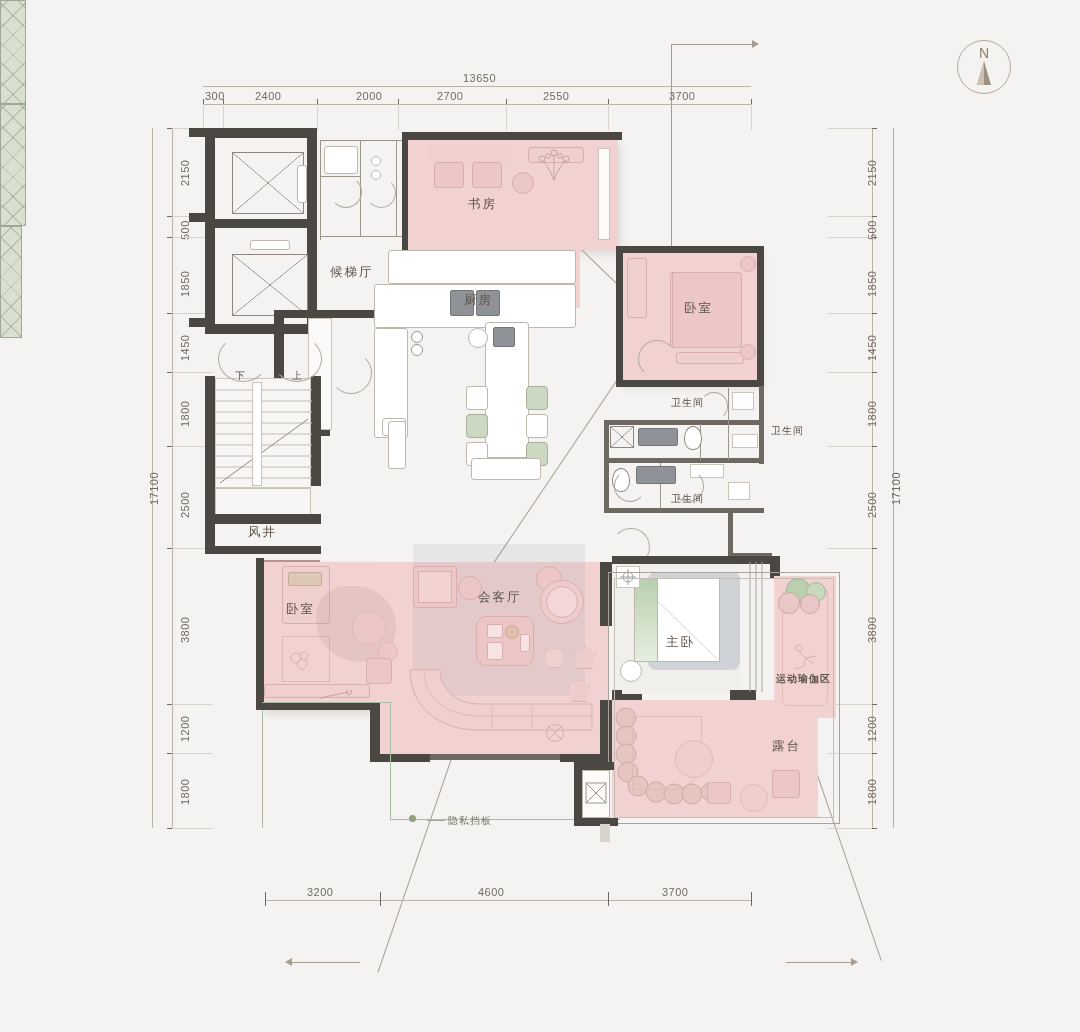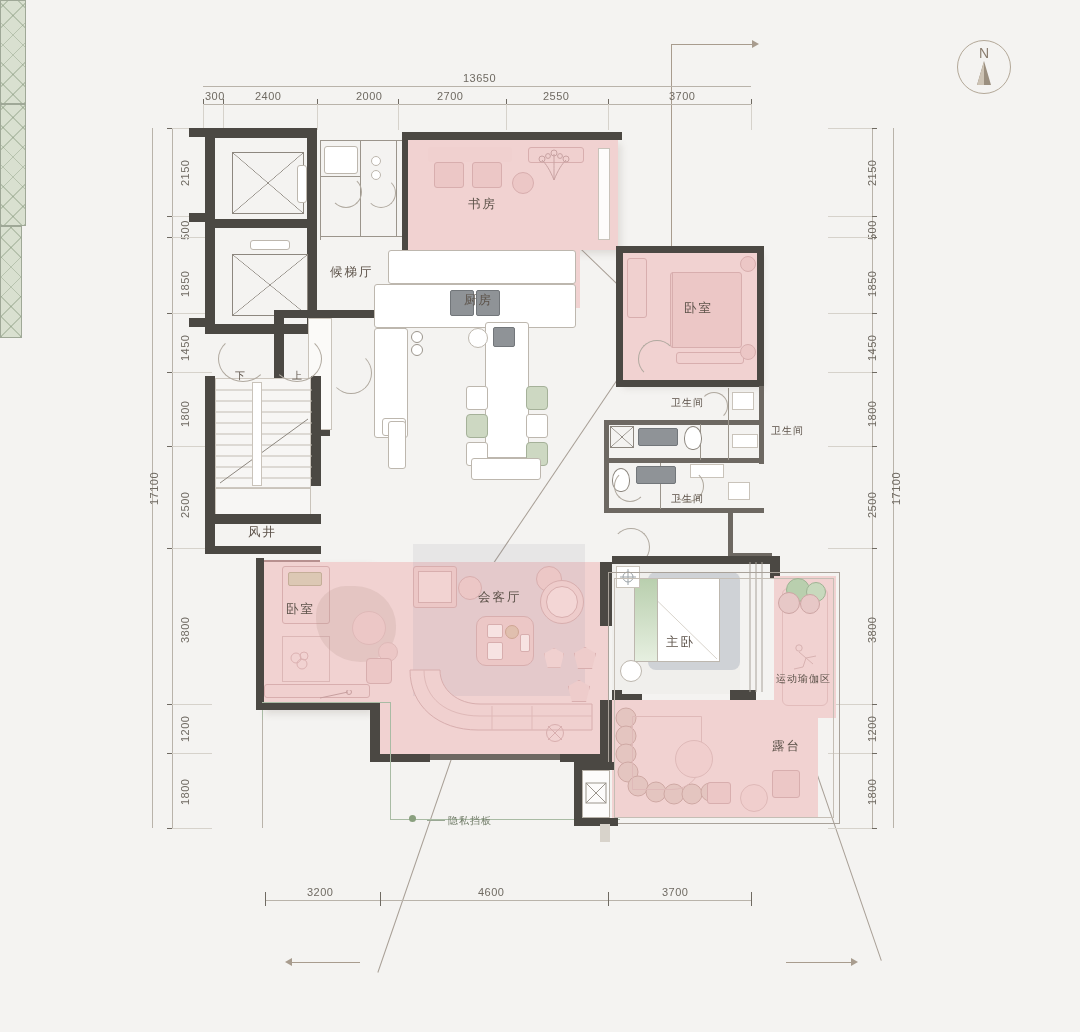--- a/index.html
+++ b/index.html
@@ -527,21 +527,21 @@
     <div class="abs" style="left:786px;top:640px;width:40px;height:34px;">
       <svg width="40" height="34" viewBox="0 0 40 34">
           <g stroke="#d8b2b1" fill="none" stroke-width="1">
         <circle cx="13" cy="8" r="3.2"></circle>
             <path d="M13 12 L20 18 L30 16"></path>
             <path d="M20 18 L17 27 L8 29"></path>
             <path d="M20 18 L27 24"></path>
       </g>
         </svg>
     </div>
-    <div class="roomlabel tiny" style="left:776px;top:672px;">运动瑜伽区</div>
+    <div class="roomlabel tiny" style="left:776px;top:672px;font-weight:bold;">运动瑜伽区</div>
     <div class="roomlabel" style="left:740px;top:738px;margin-left:32px;">露台</div>
 
     <div class="abs circ" style="left:786px;top:578px;width:22px;height:22px;background:#b9cfae;border:1px solid #9fb394;"></div>
     <div class="abs circ" style="left:806px;top:582px;width:18px;height:18px;background:#c8d9bd;border:1px solid #9fb394;"></div>
     <div class="abs circ" style="left:778px;top:592px;width:20px;height:20px;background:#e7c8c7;border:1px solid #cda5a4;"></div>
     <div class="abs circ" style="left:800px;top:594px;width:18px;height:18px;background:#e7c8c7;border:1px solid #cda5a4;"></div>
 
     <div class="abs" style="left:612px;top:706px;width:120px;height:110px;">
       <svg width="120" height="110" viewBox="0 0 120 110">
         <g fill="#e4c5c0" stroke="#cfa9a4" stroke-width="1">

